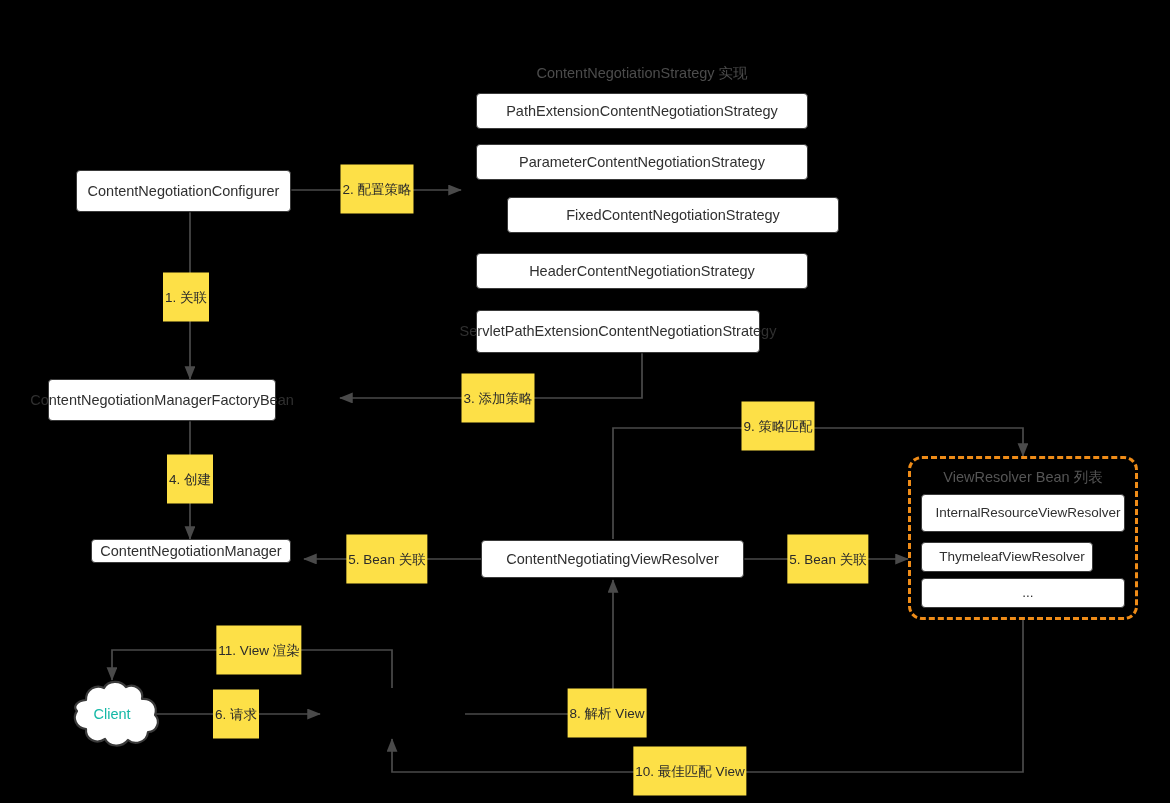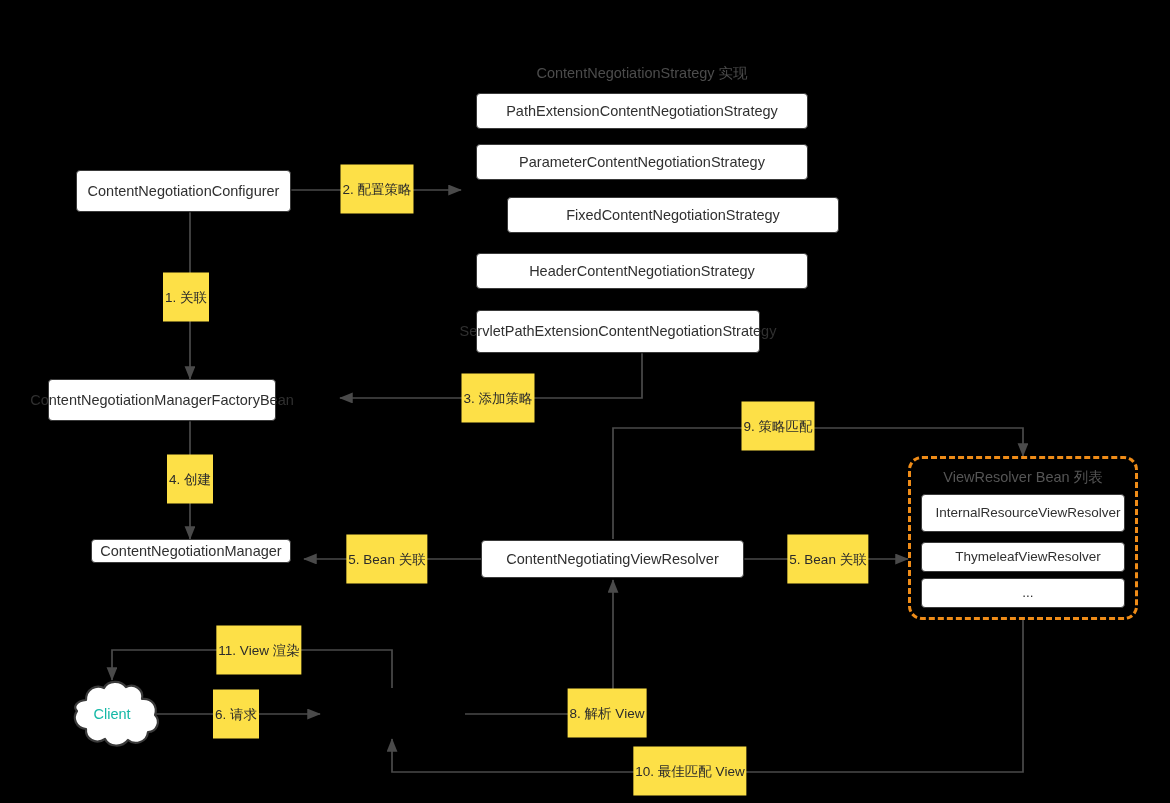--- a/index.html
+++ b/index.html
@@ -156,16 +156,16 @@
                C13,52 9,42 14,35 C10,31 13,25 23,24 Z" fill="#ffffff" stroke="#3a3a3a" stroke-width="2.2" stroke-linejoin="round"></path>
     </svg>
     <div class="cloud-label" style="left:49px; top:38px;">Client</div>
   </div>
 
   <div class="dashed-box" style="left:908px; top:456px; width:230px; height:164px;"></div>
 
   <div class="group-title orange-title" style="left:1023px; top:458px; transform:translateX(-50%);margin-top:10px;">ViewResolver Bean 列表</div>
 
   <div class="node small" style="left:921px; top:494px; width:204px; height:38px;">InternalResourceViewResolver</div>
-  <div class="node small" style="left:921px; top:542px; width:204px; height:30px;">ThymeleafViewResolver</div>
+  <div class="node small" style="left:921px; top:542px; width:172px; height:30px;">ThymeleafViewResolver</div>
   <div class="node small" style="left:921px; top:578px; width:204px; height:30px;">...</div>
 
 </div>
 
 </body></html>

